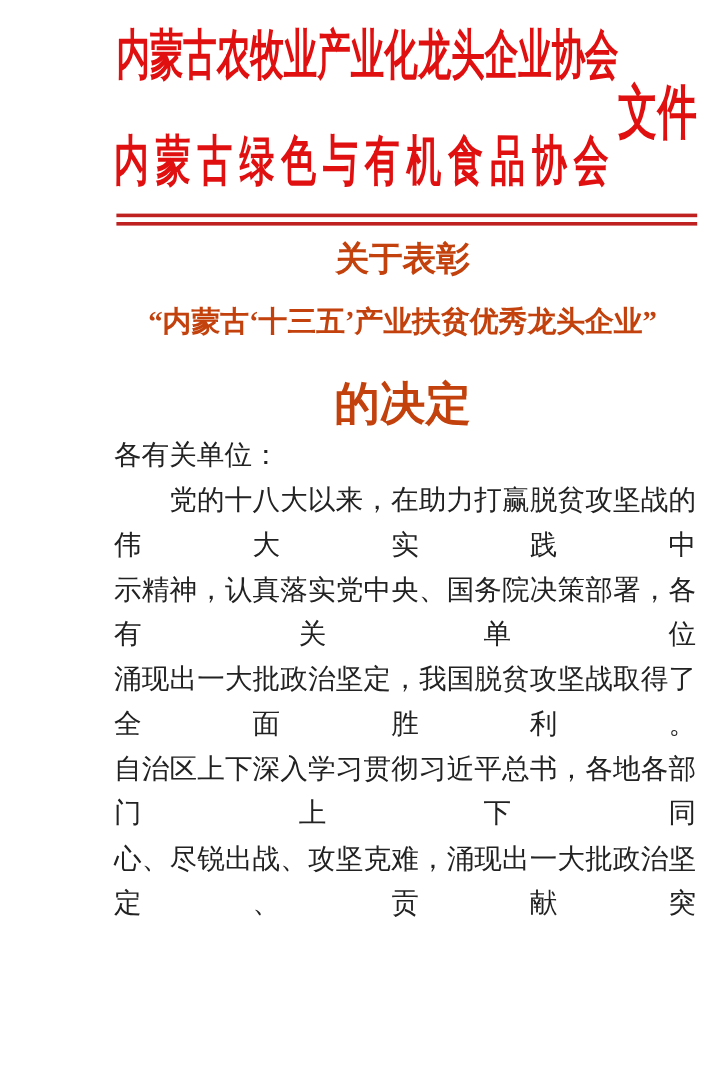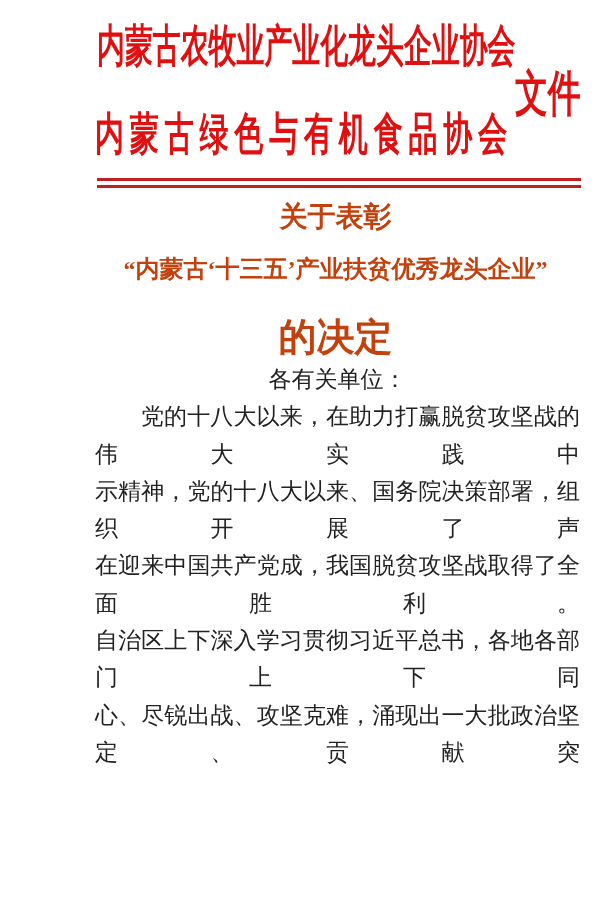--- a/index.html
+++ b/index.html
@@ -89,21 +89,21 @@
     font-size: 23px;
     line-height: 37.3px;
     color: #222222;
   }
   .salutation {
     text-align: left;
   }
   .paragraph { margin: 0; }
   .line {
     white-space: normal;
-    text-align: center;
+    text-align: left;
   }
   .line.just {
     text-align: justify;
     text-align-last: justify;
   }
   .line.indent {
     text-indent: 46px;
   }
 </style>
 </head>
@@ -123,21 +123,21 @@
 
   <div class="title-line title-2">“内蒙古‘十三五’产业扶贫优秀龙头企业”</div>
 
   <div class="title-line title-3">的决定</div>
 
   <div class="body-block">
     <div class="line salutation">各有关单位：</div>
     <div>
         <div class="paragraph">
           <div class="line just indent">党的十八大以来，在助力打赢脱贫攻坚战的伟大实践中</div>
-          <div class="line just">示精神，党的十八大以来、国务院决策部署，组织开展了声</div>
-          <div class="line just">在迎来中国共产党成，我国脱贫攻坚战取得了全面胜利。</div>
+          <div class="line just">示精神，认真落实党中央、国务院决策部署，各有关单位</div>
+          <div class="line just">涌现出一大批政治坚定，我国脱贫攻坚战取得了全面胜利。</div>
           <div class="line just">自治区上下深入学习贯彻习近平总书，各地各部门上下同</div>
           <div class="line just">心、尽锐出战、攻坚克难，涌现出一大批政治坚定、贡献突</div>
         </div>
       </div>
   </div>
 
 </div>
 
 </body></html>

